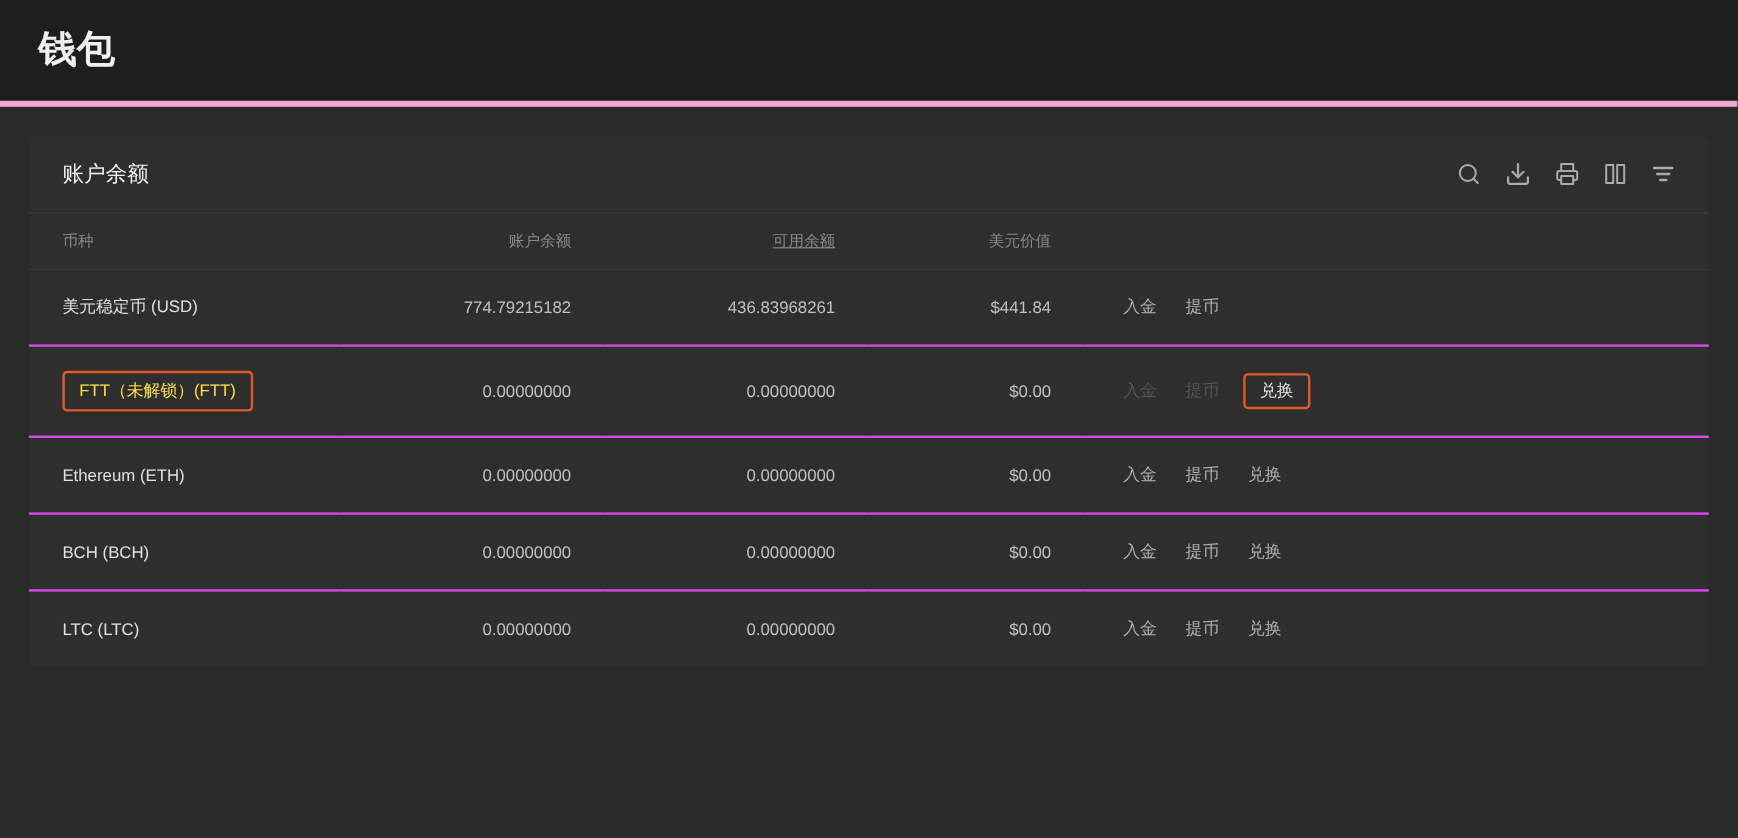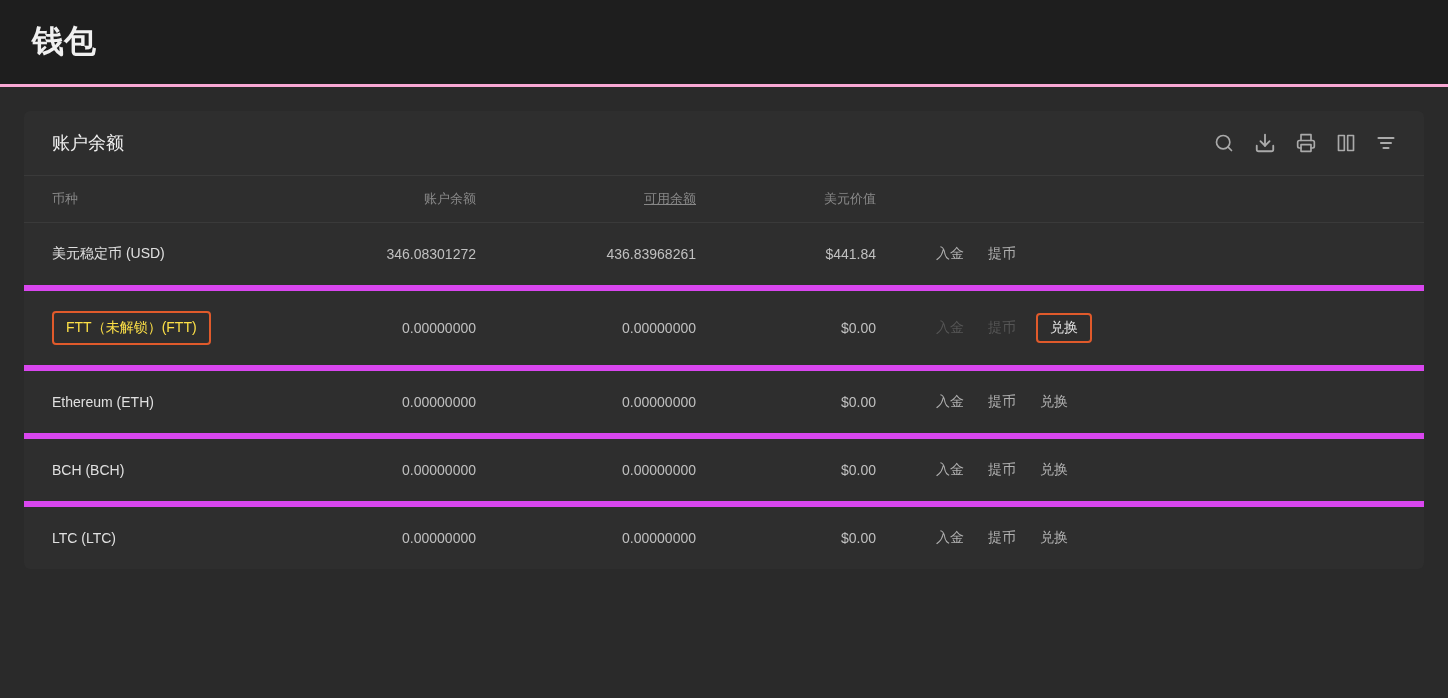--- a/index.html
+++ b/index.html
@@ -12,21 +12,21 @@
       background-color: #2a2a2a;
       color: #e0e0e0;
       font-family: -apple-system, BlinkMacSystemFont, "PingFang SC", "Microsoft YaHei", sans-serif;
       width: 1448px;
       min-height: 698px;
     }
 
     .page-header {
       background-color: #1e1e1e;
       padding: 20px 32px;
-      border-bottom: 3px solid #f9a8d4;
+      border-bottom: 5px solid #f9a8d4;
     }
 
     .page-title {
       font-size: 32px;
       font-weight: 600;
       color: #f0f0f0;
     }
 
     .main-content {
       background-color: #2e2e2e;
@@ -75,21 +75,21 @@
 
     thead th {
       padding: 14px 28px;
       text-align: left;
       font-size: 13px;
       font-weight: 400;
       color: #888;
     }
 
     tbody tr {
-      border-bottom: 6px solid #d946ef;
+      border-bottom: 2px solid #d946ef;
     }
 
     tbody tr:last-child {
       border-bottom: none;
     }
 
     tbody td {
       padding: 20px 28px;
       font-size: 14px;
       color: #d0d0d0;
@@ -202,21 +202,21 @@
         <th style="width:260px;">币种</th>
         <th style="text-align:right; width:220px;">账户余额</th>
         <th style="text-align:right; width:220px;text-decoration:underline;">可用余额</th>
         <th style="text-align:right; width:180px;">美元价值</th>
         <th style="width:auto;"></th>
       </tr>
     </thead>
     <tbody id="table-body">
     <tr>
           <td class="currency-name">美元稳定币 (USD)</td>
-          <td class="num-value" style="text-align: right;">346.08301272</td>
+          <td class="num-value" style="text-align: right;">774.79215182</td>
           <td class="num-value" style="text-align: right;">436.83968261</td>
           <td class="num-value" style="text-align: right;">$441.84</td>
           <td>
             <div class="actions-cell">
               <button class="action-btn">入金</button>
               <button class="action-btn">提币</button>
             </div>
           </td>
         </tr>
         <tr class="ftt-row">

